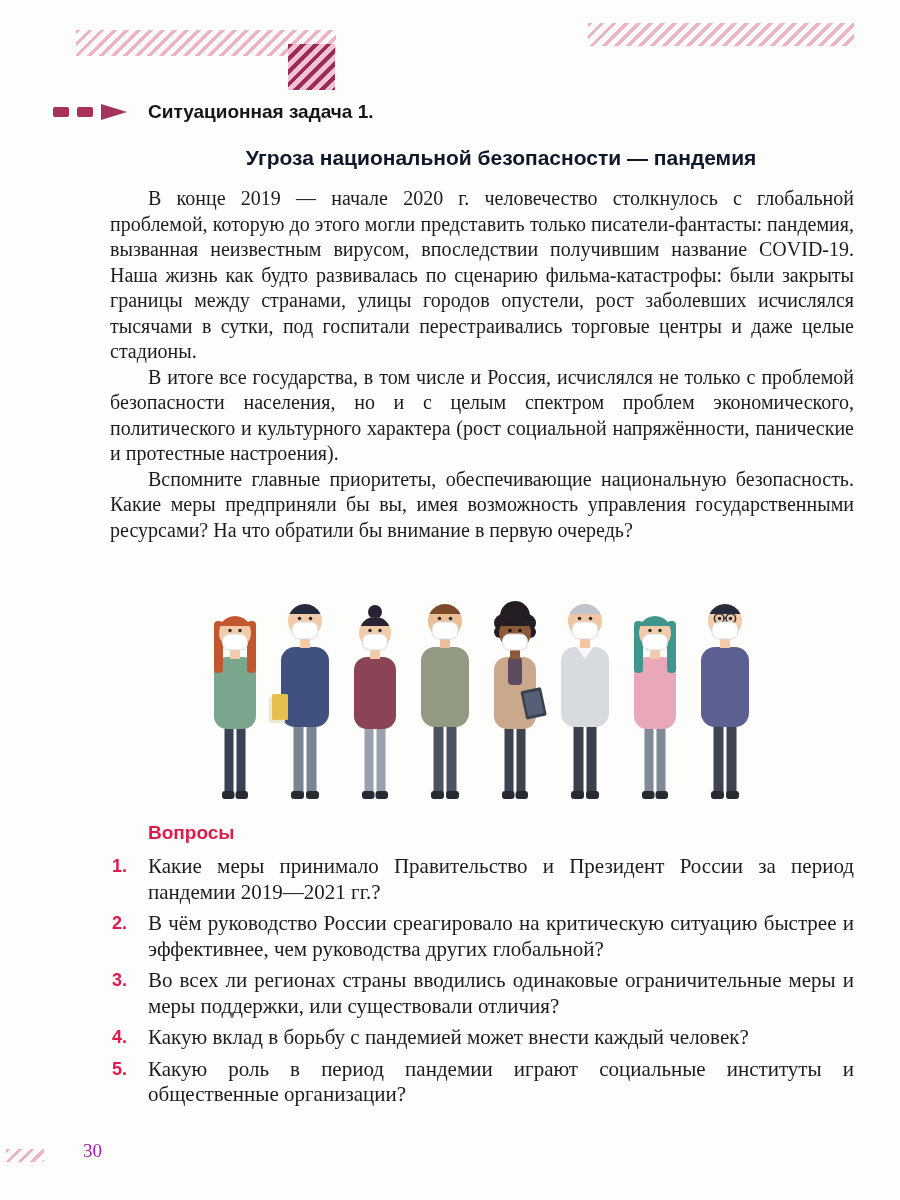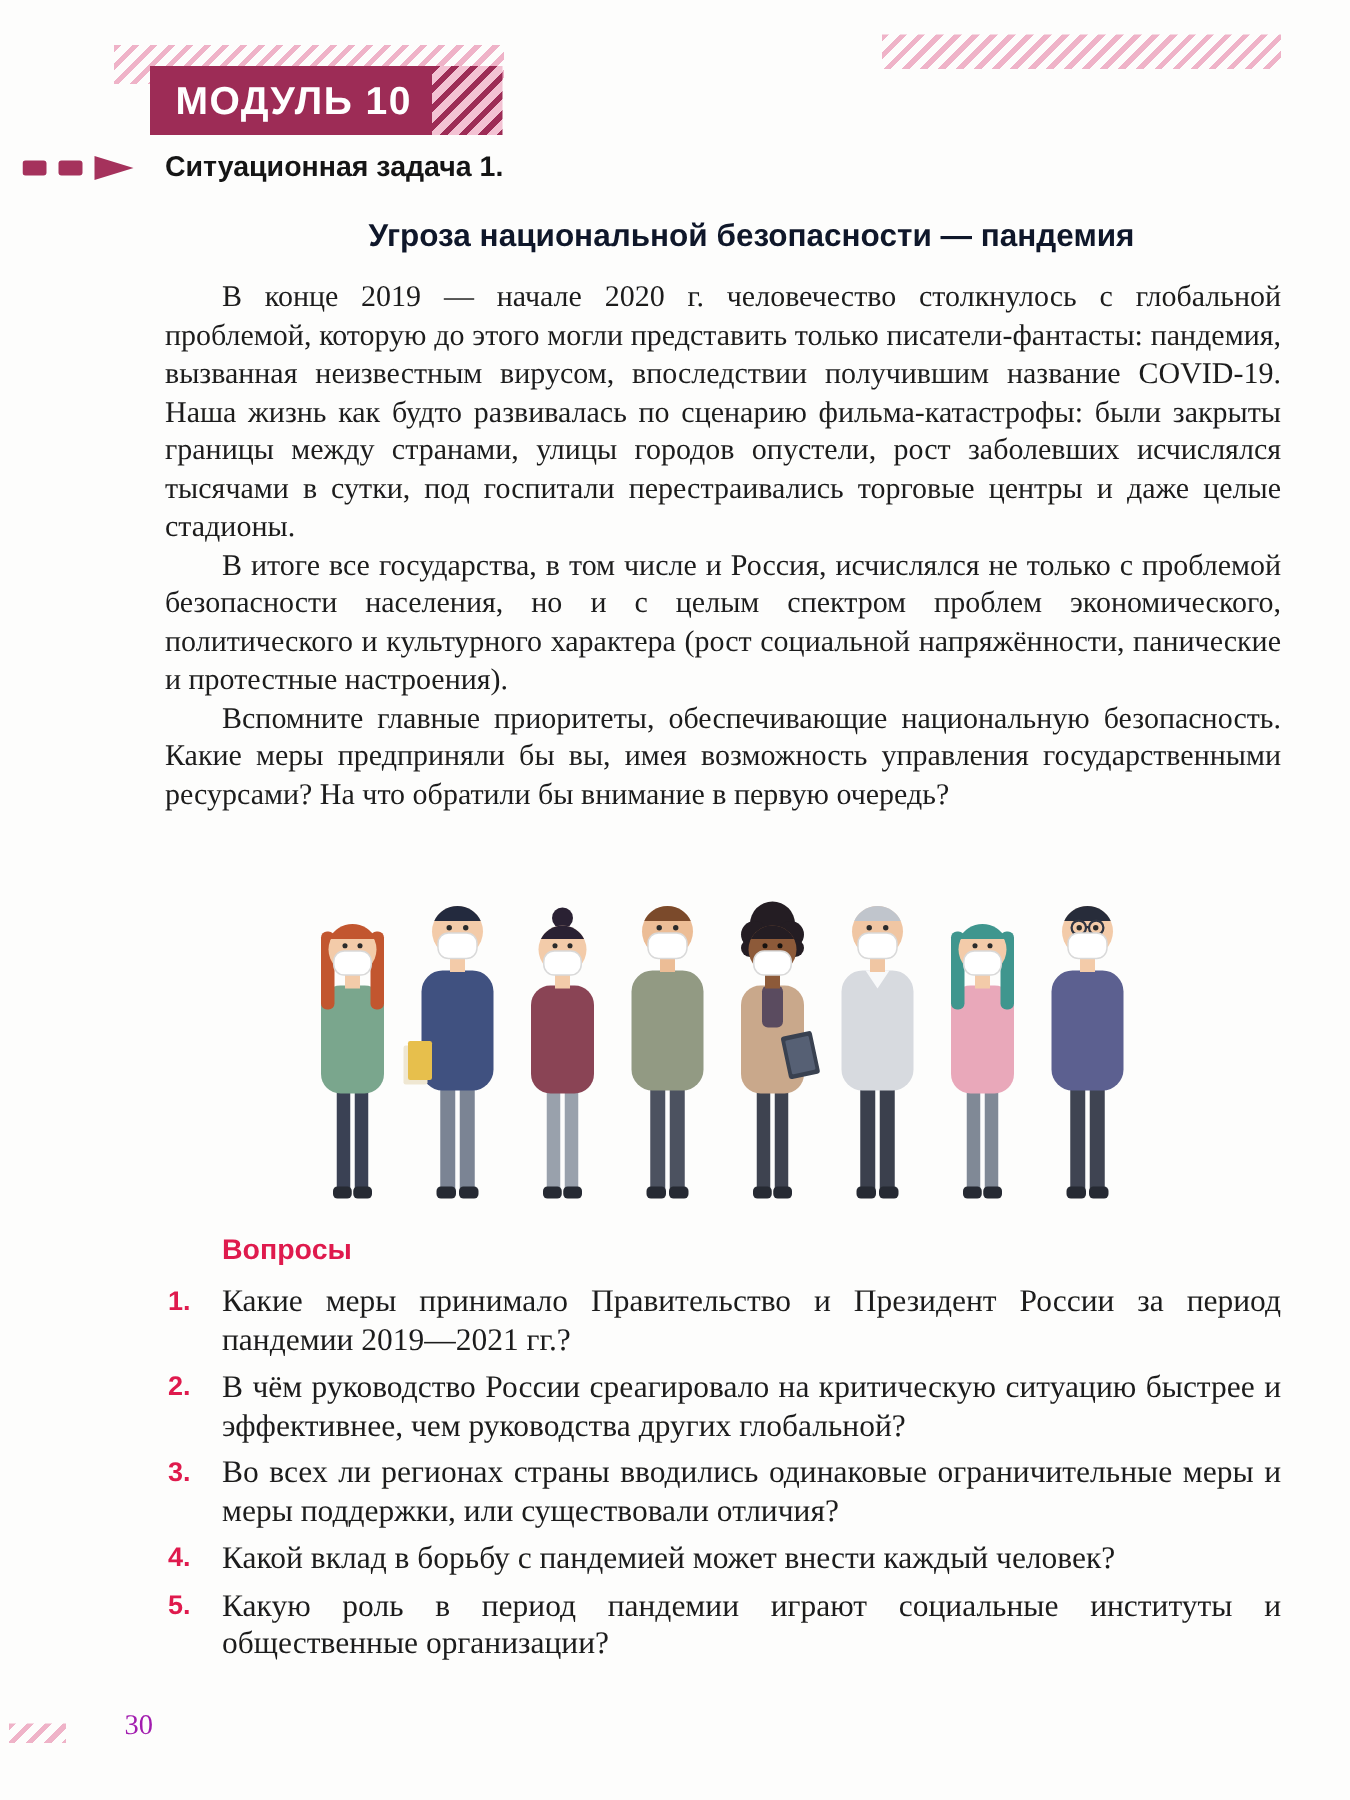--- a/index.html
+++ b/index.html
@@ -30,21 +30,21 @@
 
   .content { position:absolute; left:110px; right:46px; top:100px; }
 
   .page-title {
     margin:0 0 14px 8px; color:#df1a4d;
     font-family:"Liberation Sans", sans-serif; font-weight:bold;
     font-size:27px; line-height:33px; letter-spacing:0.3px;
   }
 
   .kicker-row {
-    position:relative; 
+    position:relative; margin-left:38px;
     font-family:"Liberation Sans", sans-serif; font-weight:bold;
     font-size:19px; line-height:24px; color:#151515;
   }
   .arrow-icon { position:absolute; left:-95px; top:4px; width:84px; height:16px; }
 
   .subtitle {
     margin:20px 0 0 38px; color:#0f172a;
     font-family:"Liberation Sans", sans-serif; font-weight:bold;
     font-size:21px; line-height:28px;text-align:center;
   }
@@ -76,23 +76,20 @@
   }
 </style>
 </head>
 <body>
 
 <div class="page">
 
   <div class="deco deco-top-left"></div>
   <div class="deco deco-top-right"></div>
   <div class="module-tail"></div>
-  <div class="module-box">
-    <span>МОДУЛЬ 10</span>
-  </div>
 
   <div class="content">
 
 
     <div class="kicker-row">
       <svg class="arrow-icon" viewBox="0 0 84 16">
         <rect x="0" y="3" width="16" height="10" rx="2" fill="#a5325c"></rect>
         <rect x="24" y="3" width="16" height="10" rx="2" fill="#a5325c"></rect>
         <polygon points="48,0 48,16 74,8" fill="#a5325c"></polygon>
       </svg>
@@ -255,21 +252,21 @@
       <div class="q-row">
         <span class="q-num">2.</span>
         <span class="q-text">В чём руководство России среагировало на критическую ситуацию быстрее и эффективнее, чем руководства других глобальной?</span>
       </div>
       <div class="q-row">
         <span class="q-num">3.</span>
         <span class="q-text">Во всех ли регионах страны вводились одинаковые ограничительные меры и меры поддержки, или существовали отличия?</span>
       </div>
       <div class="q-row">
         <span class="q-num">4.</span>
-        <span class="q-text">Какой вклад в борьбу с пандемией может внести каждый человек?</span>
+        <span class="q-text">Какую вклад в борьбу с пандемией может внести каждый человек?</span>
       </div>
       <div class="q-row">
         <span class="q-num">5.</span>
         <span class="q-text">Какую роль в период пандемии играют социальные институты и общественные организации?</span>
       </div>
     </div>
 
   </div>
 
   <div class="page-number">30</div>

